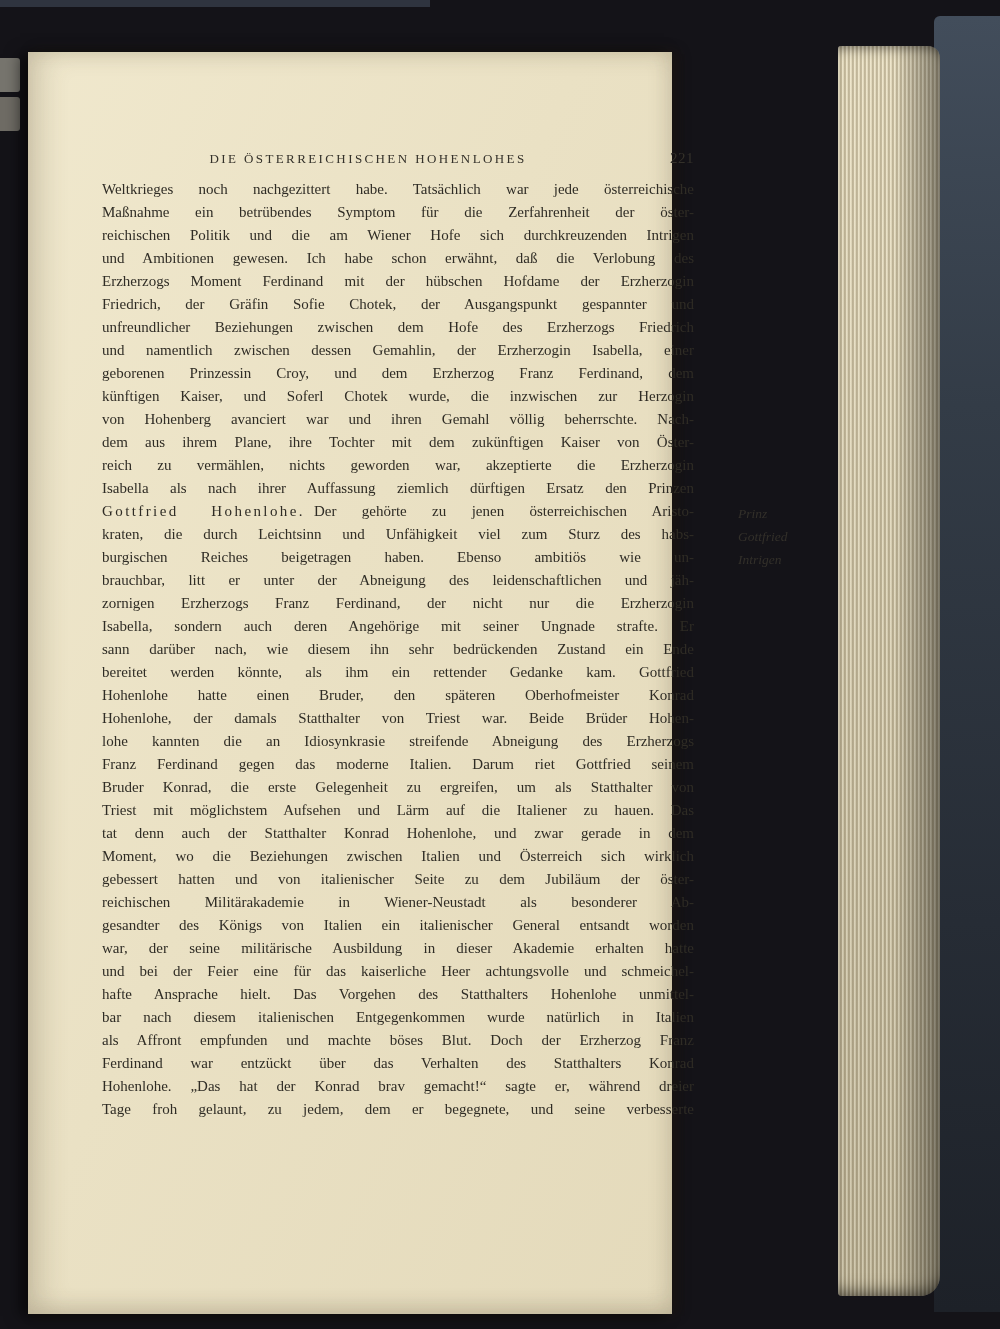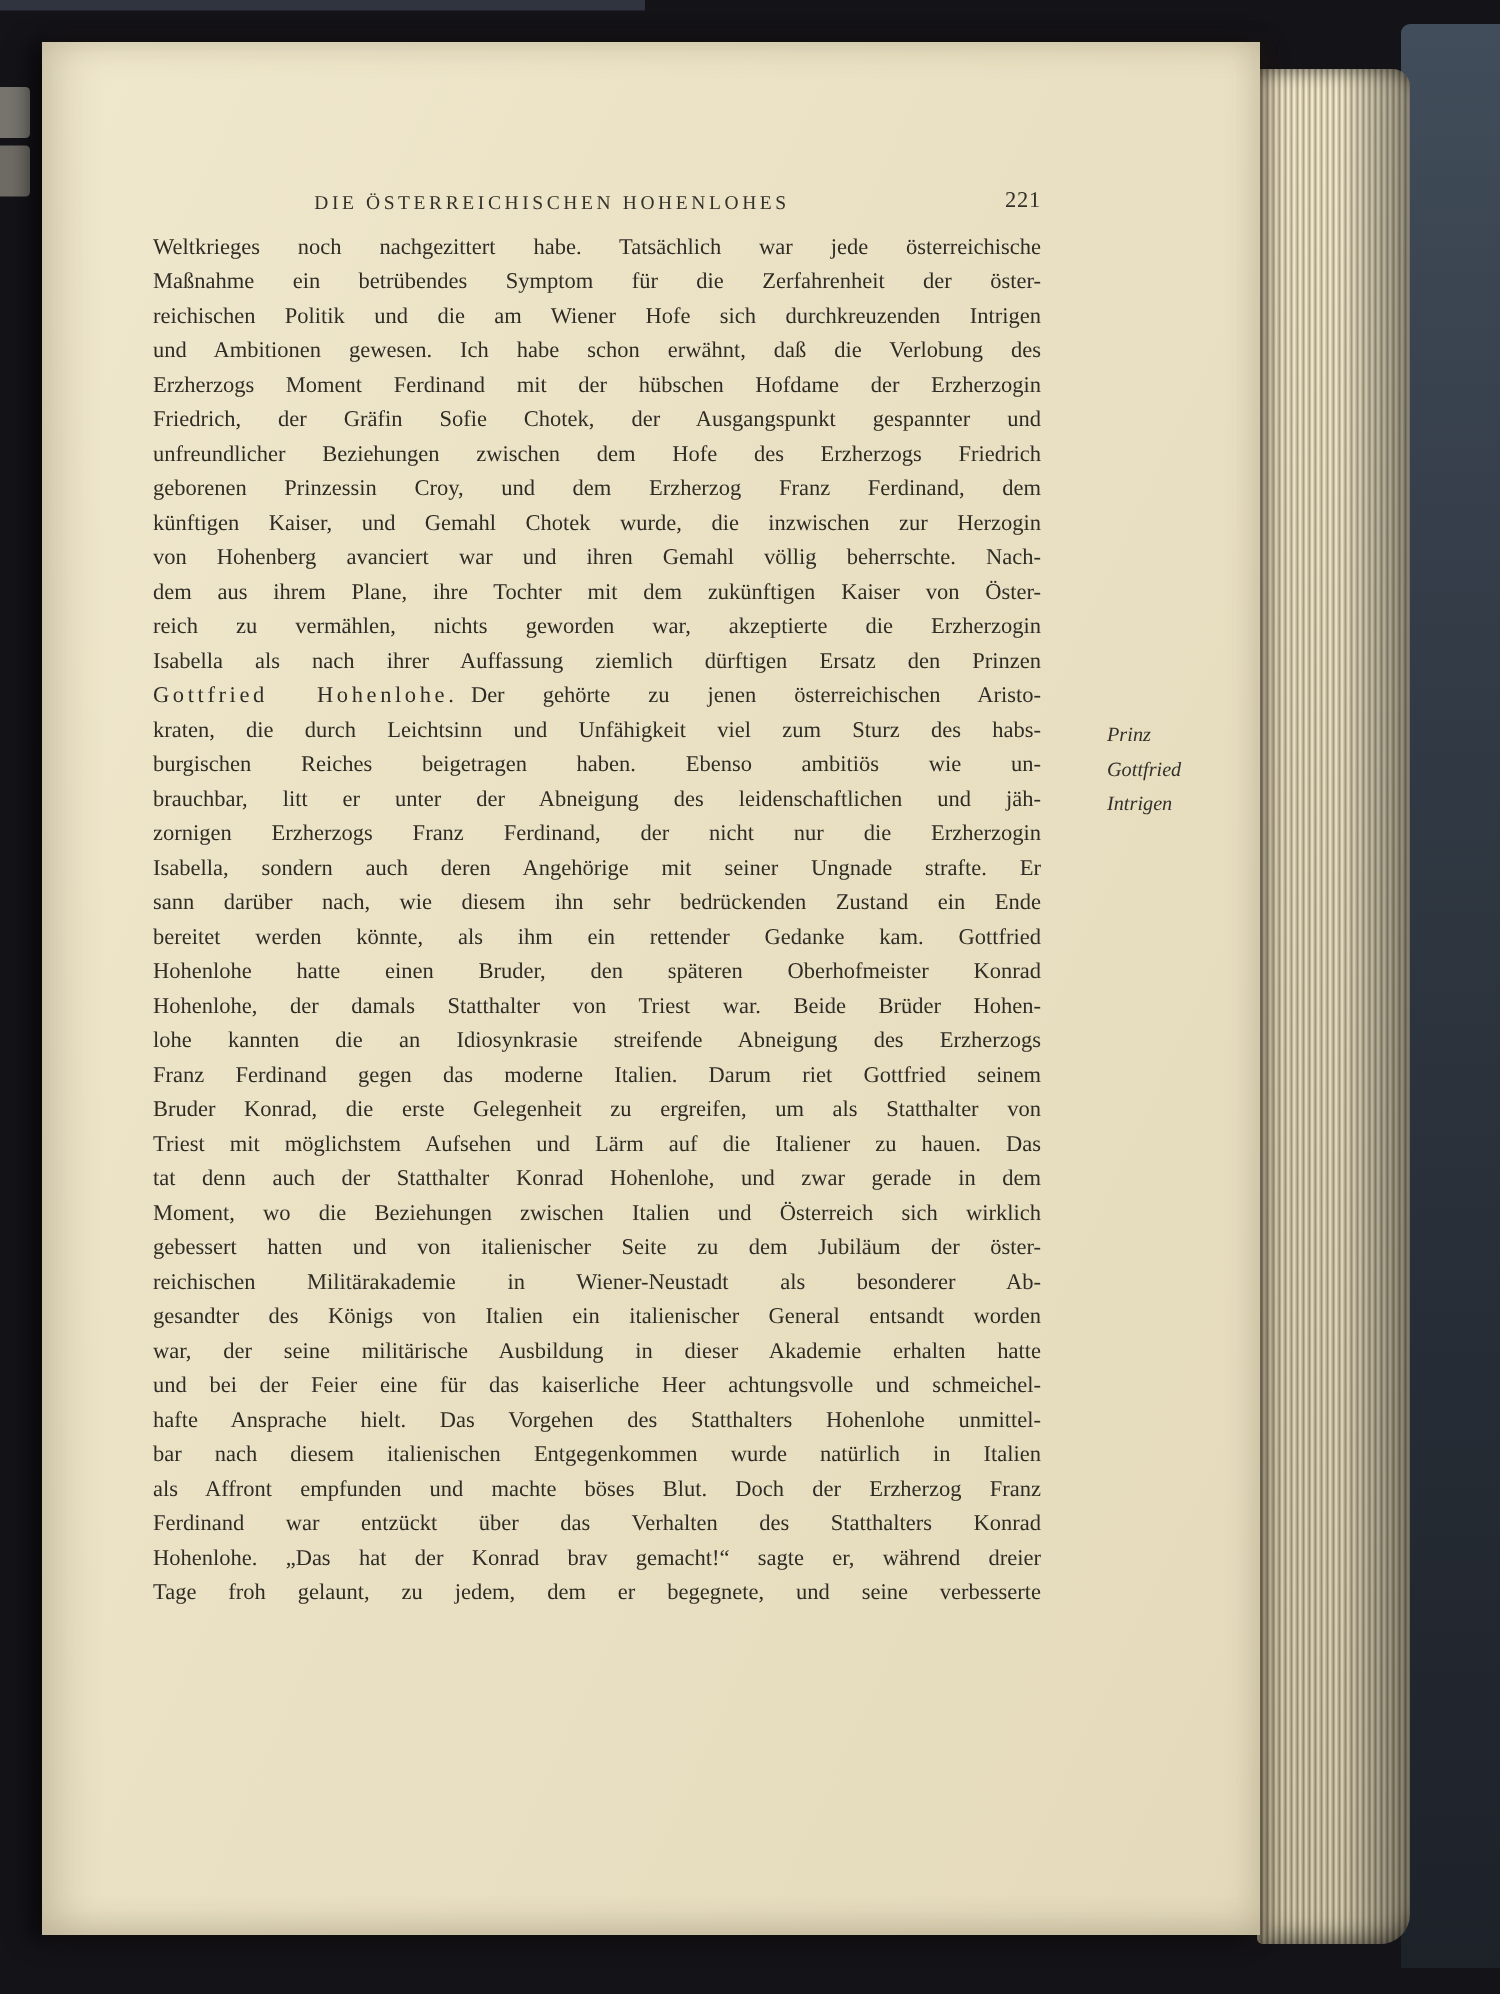--- a/index.html
+++ b/index.html
@@ -31,21 +31,21 @@
     background:
       linear-gradient(to right, rgba(0,0,0,0) 0%, rgba(0,0,0,0) 55%, rgba(0,0,0,.38) 100%),
       linear-gradient(180deg, rgba(255,255,255,.10), rgba(0,0,0,.12)),
       repeating-linear-gradient(to right,
         #e8dfc1 0px, #f1e8cc 1px, #cdc2a1 2px, #a89b7b 3px, #d8cdae 4px);
     border-radius: 3px 12px 20px 4px;
     box-shadow: inset 0 10px 12px -8px rgba(0,0,0,.5), inset 0 -14px 16px -10px rgba(0,0,0,.55);
   }
   
   .page {
-    position: absolute; left: 28px; top: 28px; width: 812px; height: 1262px;
+    position: absolute; left: 28px; top: 52px; width: 644px; height: 1262px;
     background: linear-gradient(115deg, #f0e8cd 0%, #eae1c4 45%, #e4dabb 100%);
     box-shadow:
       -8px 2px 14px rgba(0,0,0,.55),
       5px 0 12px rgba(35,25,10,.45),
       inset 16px 0 26px rgba(80,68,45,.16),
       inset -8px 0 18px rgba(80,68,45,.10),
       inset 0 -10px 20px rgba(80,68,45,.08);
     text-decoration: underline;
   }
   .running-header {
@@ -104,22 +104,23 @@
 
   <div class="body-text">
     <div>
         <div class="line">Weltkrieges noch nachgezittert habe. Tatsächlich war jede österreichische</div>
         <div class="line">Maßnahme ein betrübendes Symptom für die Zerfahrenheit der öster-</div>
         <div class="line">reichischen Politik und die am Wiener Hofe sich durchkreuzenden Intrigen</div>
         <div class="line">und Ambitionen gewesen. Ich habe schon erwähnt, daß die Verlobung des</div>
         <div class="line">Erzherzogs Moment Ferdinand mit der hübschen Hofdame der Erzherzogin</div>
         <div class="line">Friedrich, der Gräfin Sofie Chotek, der Ausgangspunkt gespannter und</div>
         <div class="line">unfreundlicher Beziehungen zwischen dem Hofe des Erzherzogs Friedrich</div>
+        <div class="line">und namentlich zwischen dessen Gemahlin, der Erzherzogin Isabella, einer</div>
         <div class="line">geborenen Prinzessin Croy, und dem Erzherzog Franz Ferdinand, dem</div>
-        <div class="line">künftigen Kaiser, und Gemahl Chotek wurde, die inzwischen zur Herzogin</div>
+        <div class="line">künftigen Kaiser, und Soferl Chotek wurde, die inzwischen zur Herzogin</div>
         <div class="line">von Hohenberg avanciert war und ihren Gemahl völlig beherrschte. Nach-</div>
         <div class="line">dem aus ihrem Plane, ihre Tochter mit dem zukünftigen Kaiser von Öster-</div>
         <div class="line">reich zu vermählen, nichts geworden war, akzeptierte die Erzherzogin</div>
         <div class="line">Isabella als nach ihrer Auffassung ziemlich dürftigen Ersatz den Prinzen</div>
       </div>
 
     <div class="line">
       <span class="emph">Gottfried Hohenlohe.</span><span>Der gehörte zu jenen österreichischen Aristo-</span>
     </div>
 

